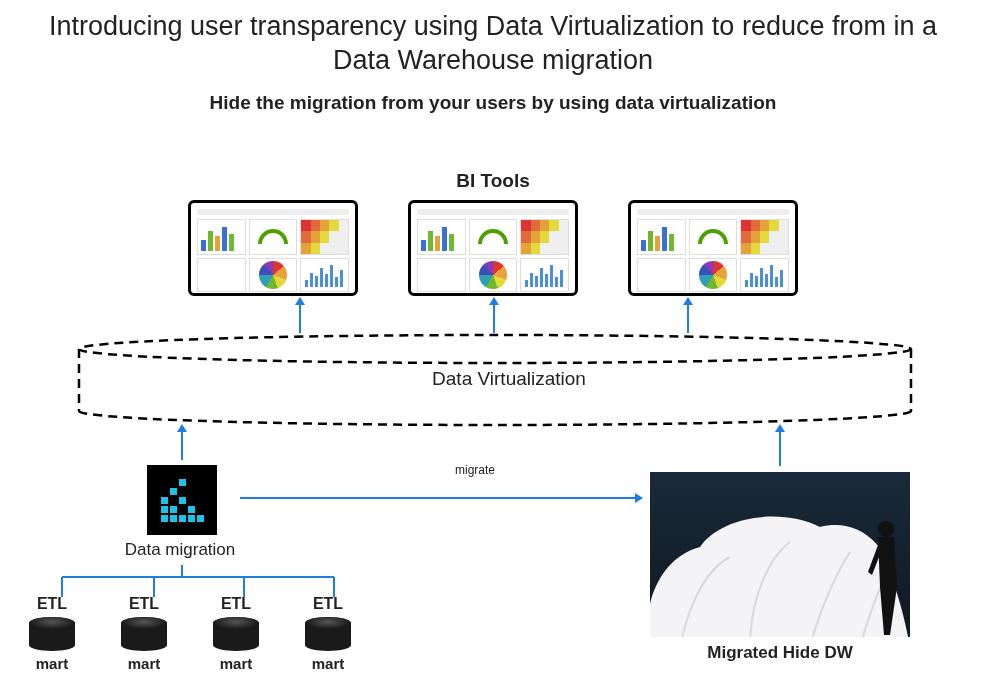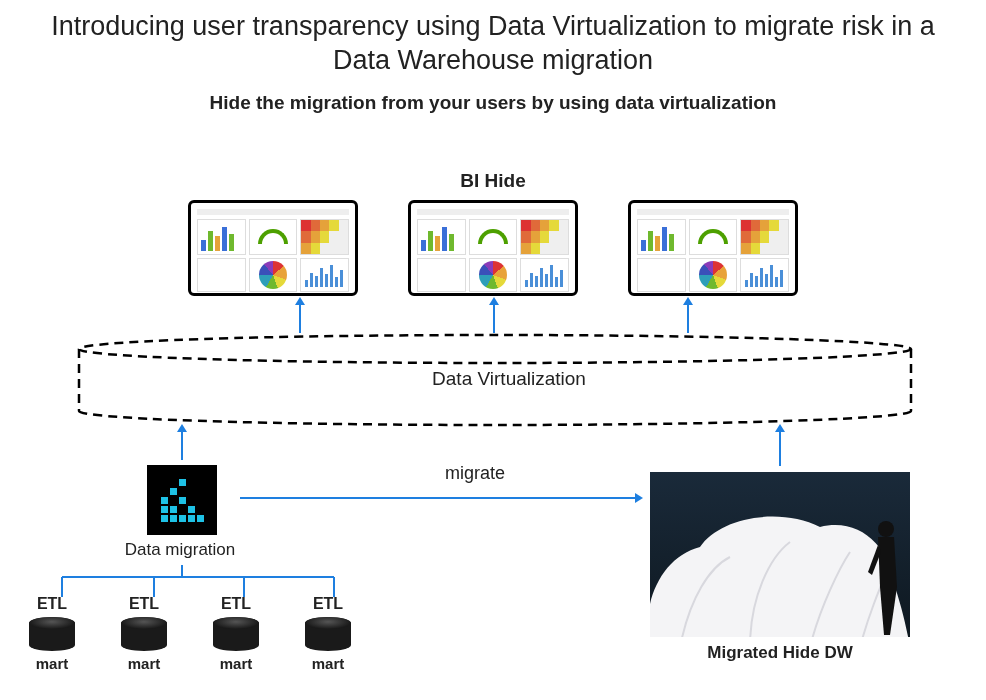--- a/index.html
+++ b/index.html
@@ -160,21 +160,21 @@
   }
   .cyl .bot {
     position:absolute; left:0; top:22px; width:46px; height:12px;
     background:#1a1a1a; border-radius:50%;
   }
   .mart-label { font-size:15px; color:#222; margin-top:4px; }
 
   
   .migrate-label {
     position:absolute; top: 463px; left: 400px; width:150px;
-    text-align:center; font-size:18px; color:#222;
+    text-align:center; font-size:12px; color:#222;
   }
 
   
   .cloud-box {
     position:absolute; left: 650px; top: 472px; width: 260px; height: 165px;
     background: linear-gradient(180deg,#1a2a3a 0%, #0e1820 100%);
     overflow:hidden;
   }
   .cloth {
     position:absolute; left:-10px; bottom:-10px; width:280px; height:150px;
@@ -183,24 +183,24 @@
     position:absolute; right:6px; bottom:0; width:40px; height:120px;
   }
   .cloud-label {
     position:absolute; left:650px; top:643px; width:260px;
     text-align:center; font-size:17px; font-weight:700; color:#222;
   }
 </style>
 </head>
 <body>
 
-<div class="title">Introducing user transparency using Data Virtualization to migrate risk in a Data Warehouse migration</div>
+<div class="title">Introducing user transparency using Data Virtualization to reduce from in a Data Warehouse migration</div>
 <div class="subtitle">Hide the migration from your users by using data virtualization</div>
 
-<div class="bi-tools-label section-label">BI Hide</div>
+<div class="bi-tools-label section-label">BI Tools</div>
 
 <div class="bi-row">
 
 <div class="dashboard">
     <div class="topbar"></div>
     <div class="dashboard-grid">
       <div class="tile">
           <div class="bars">
         <span style="height:40%;background:#3a6fd8"></span>
         <span style="height:70%;background:#6fb92e"></span>

